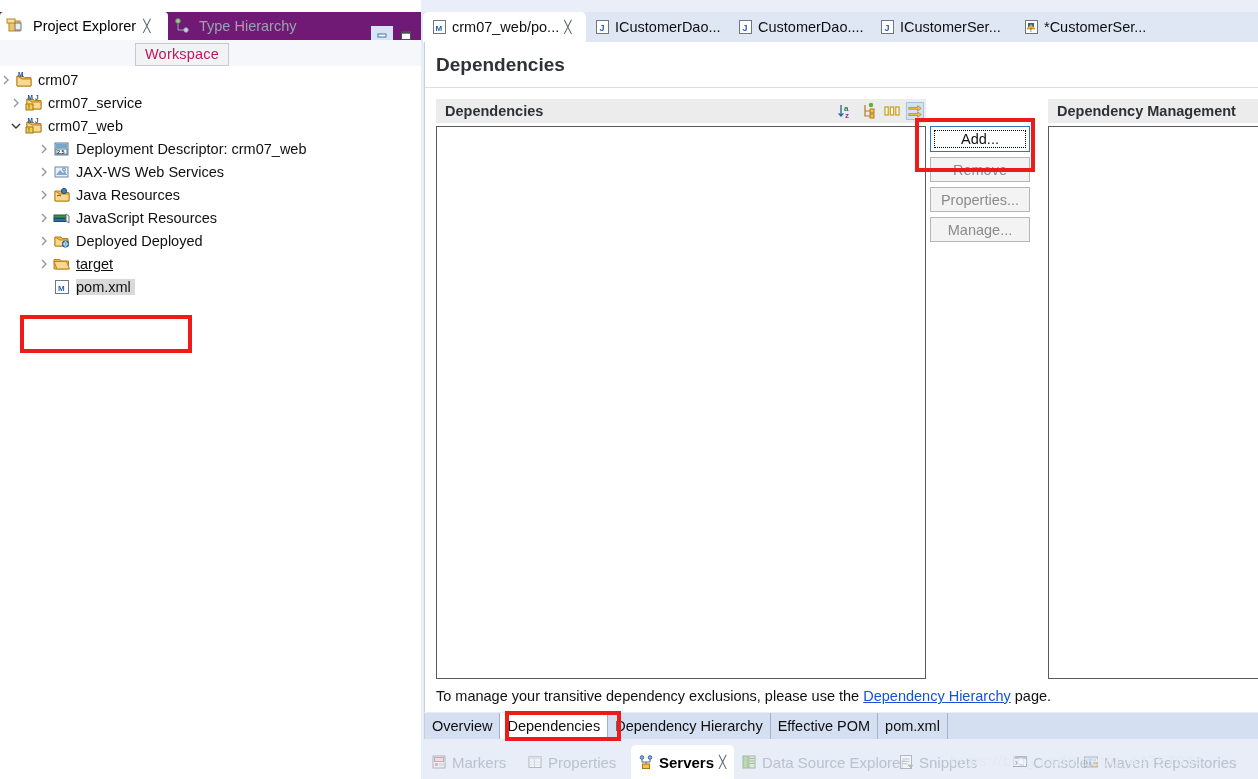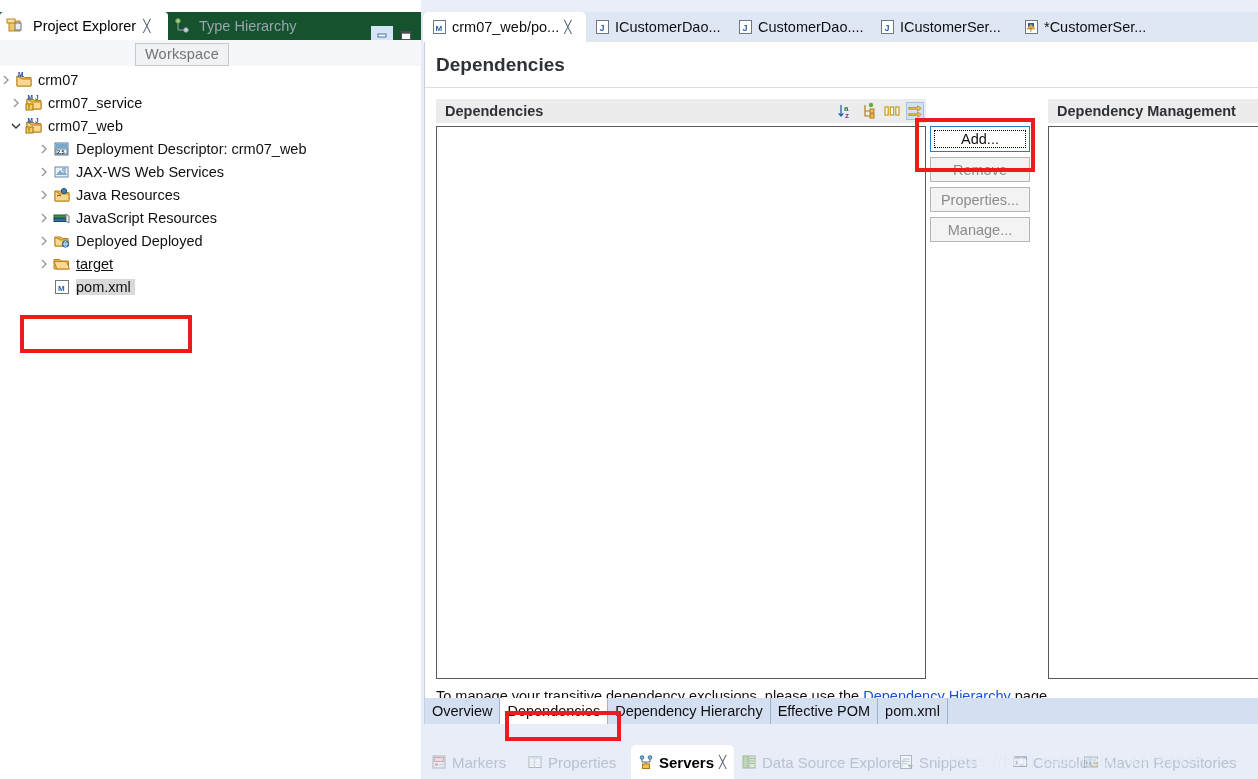--- a/index.html
+++ b/index.html
@@ -15,21 +15,21 @@
 
   #root { position: relative; width: 1258px; height: 779px; }
 
   
   #left-panel {
     position: absolute; left: 0; top: 0; width: 421px; height: 779px;
     background: #ffffff;
   }
   #left-tabbar {
     position: absolute; left: 0; top: 12px; width: 421px; height: 28px;
-    background: #14532d;
+    background: #701a75;
   }
   .vtab {
     position: absolute; top: 0; height: 28px;
     display: flex; align-items: center; gap: 5px;
     padding: 0 8px 0 6px;
     font-size: 14.5px; white-space: nowrap;
   }
   .vtab.active {
     background: #ffffff;
     border-top-left-radius: 4px; border-top-right-radius: 4px;
@@ -39,21 +39,21 @@
   .vtab .closeg { font-size: 12px; color: #55606e; margin-left: 2px; }
 
   #left-toolbar {
     position: absolute; left: 0; top: 40px; width: 421px; height: 28px;
     background: #f5f7fb;
   }
   #workspace-tip {
     position: absolute; left: 135px; top: 43px;
     padding: 2px 9px 3px 9px;
     background: #f1f2f4; border: 1px solid #c6c9ce;
-    color: #737373; font-size: 14.5px; letter-spacing: .2px;
+    color: #be185d; font-size: 14.5px; letter-spacing: .2px;
   }
   .tb-icon {
     position: absolute; top: 46px; width: 18px; height: 16px;
     cursor: default;
   }
 
   #minmax { position: absolute; right: 4px; top: 14px; display: flex; gap: 2px; }
   .wbtn { width: 22px; height: 18px; display: flex; align-items: center; justify-content: center; }
   .wbtn.sel { background: #d6e4f7; }
 
@@ -151,21 +151,21 @@
   }
 
   #hint-line {
     position: absolute; left: 11px; top: 646px;
     font-size: 14.5px; color: #111111; white-space: nowrap;
   }
   #hint-line a { color: #1a4fd6; text-decoration: underline; }
 
   
   #form-tabs {
-    position: absolute; left: 3px; top: 698px; width: 834px; height: 26px;
+    position: absolute; left: 3px; top: 713px; width: 834px; height: 26px;
     background: #d4e0f2;
     display: flex; align-items: stretch;
     border-left: 1px solid #c8cfdb;
   }
   .ftab {
     display: flex; align-items: center; padding: 0 7px;
     font-size: 14.5px; color: #0f0f0f;
     border-right: 1px solid #9fb2cd;
     background: #d4e0f2;
   }

